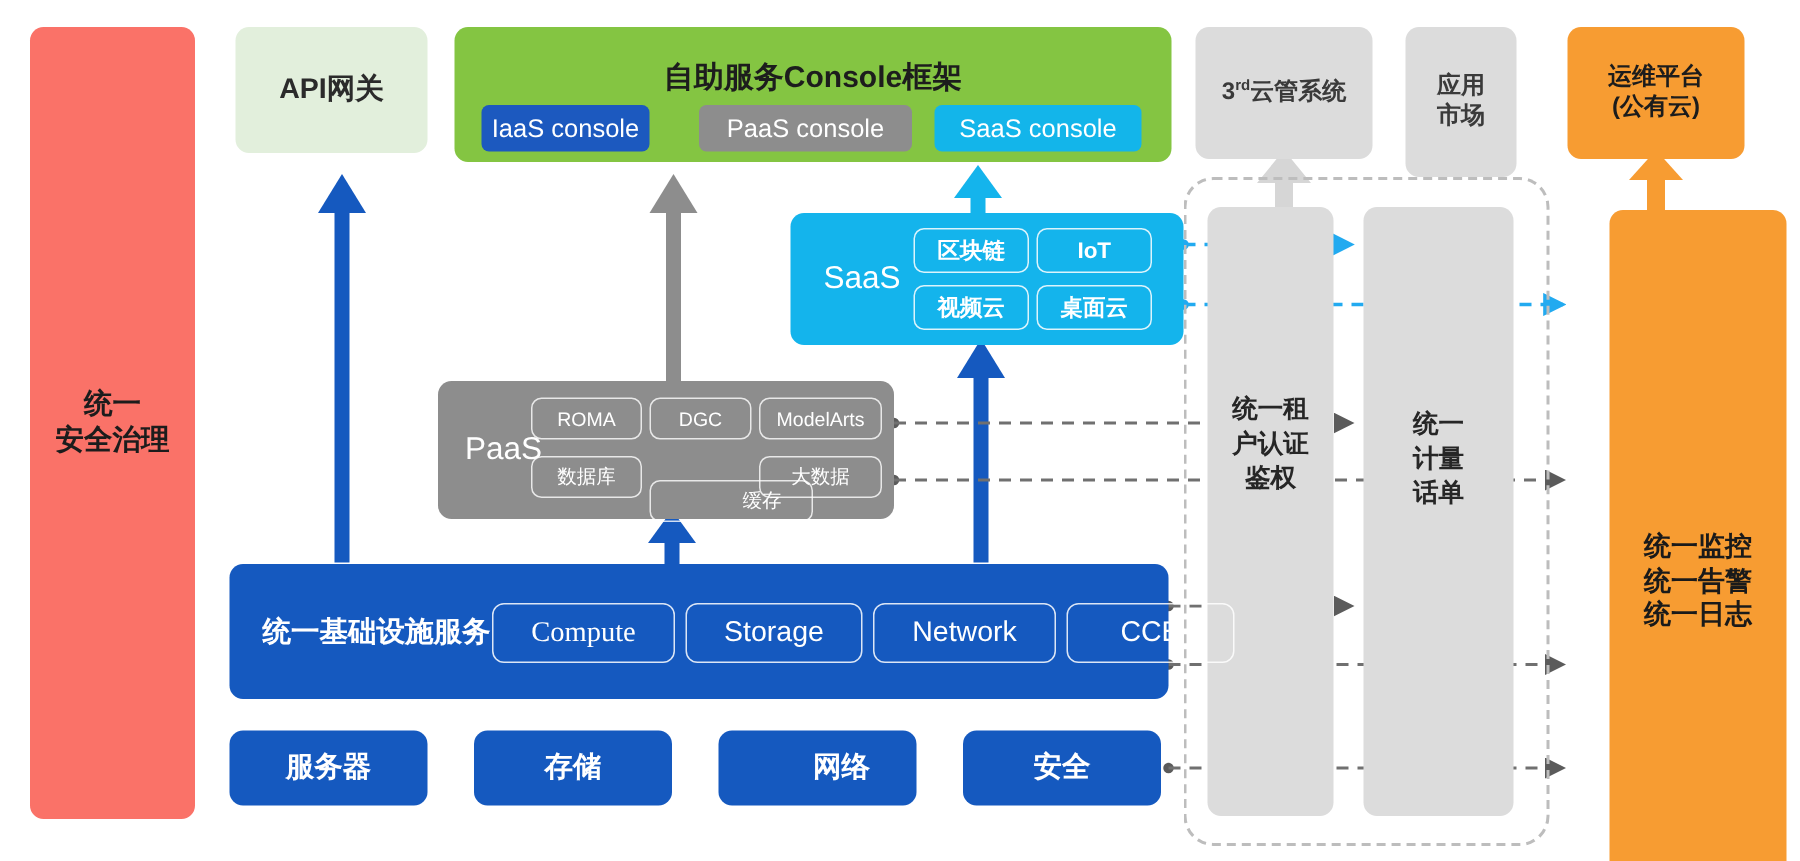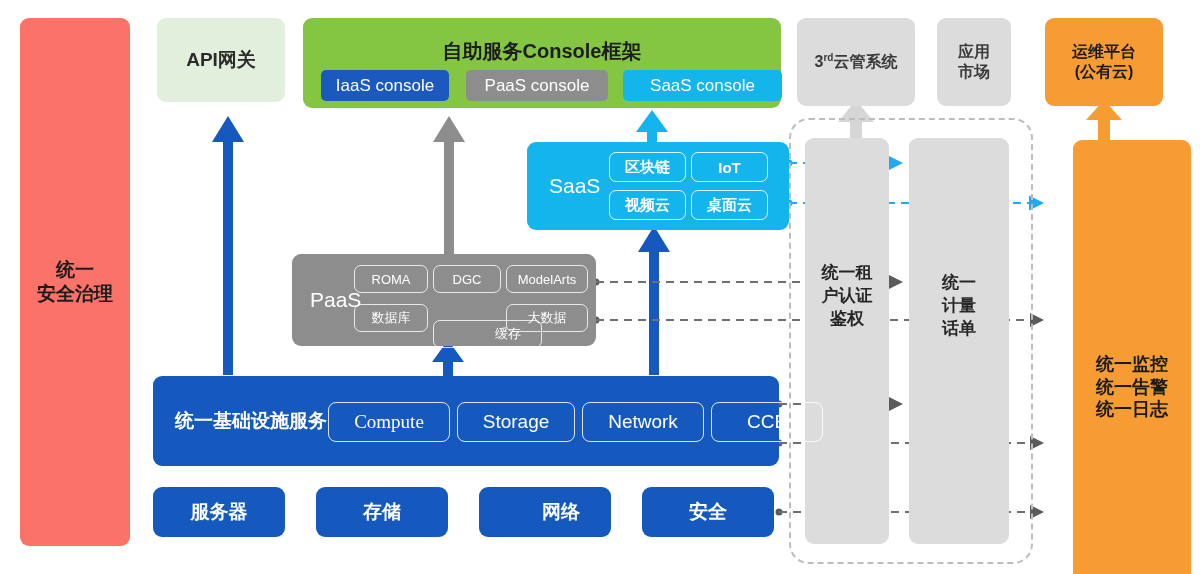--- a/index.html
+++ b/index.html
@@ -140,33 +140,33 @@
 计量
 话单</div>
 
   <div class="box rad pillar-red" style="left:20px;top:18px;width:110px;height:528px;white-space:pre-line;">统一
 安全治理</div>
 
   <div class="box rad api-gw" style="left:157px;top:18px;width:128px;height:84px;">API网关</div>
 
   <div class="rad console-frame" style="position:absolute;left:303px;top:18px;width:478px;height:90px;">
     <div class="console-title">自助服务Console框架</div>
-    <div class="chip" style="left:18px;top:52px;width:128px;">IaaS console</div>
+    <div class="chip" style="left:18px;top:52px;width:112px;">IaaS console</div>
     <div class="chip chip-paas" style="left:163px;top:52px;width:142px;">PaaS console</div>
-    <div class="chip chip-saas" style="left:320px;top:52px;width:159px;">SaaS console</div>
+    <div class="chip chip-saas" style="left:320px;top:52px;width:138px;">SaaS console</div>
   </div>
   <style>.chip{background:#1c59bf;}.chip.chip-paas{background:#8d8d8d;}.chip.chip-saas{background:#13b5ea;}</style>
 
   <div class="box rad grey-box" style="left:797px;top:18px;width:118px;height:88px;">
     <span>
       <span>3</span><sup style="font-size:10px;">rd</sup><span>云管系统</span>
     </span>
   </div>
 
-  <div class="box rad grey-box" style="left:937px;top:18px;width:74px;height:88px;white-space:pre-line;">应用
+  <div class="box rad grey-box" style="left:937px;top:18px;width:74px;height:100px;white-space:pre-line;">应用
 市场</div>
 
   <div class="box rad orange-box" style="left:1045px;top:18px;width:118px;height:88px;white-space:pre-line;">运维平台
 (公有云)</div>
 
   <div class="box rad pillar-orange" style="left:1073px;top:140px;width:118px;height:494px;white-space:pre-line;">统一监控
 统一告警
 统一日志</div>
 
   <div class="rad saas-panel" style="position:absolute;left:527px;top:142px;width:262px;height:88px;">

